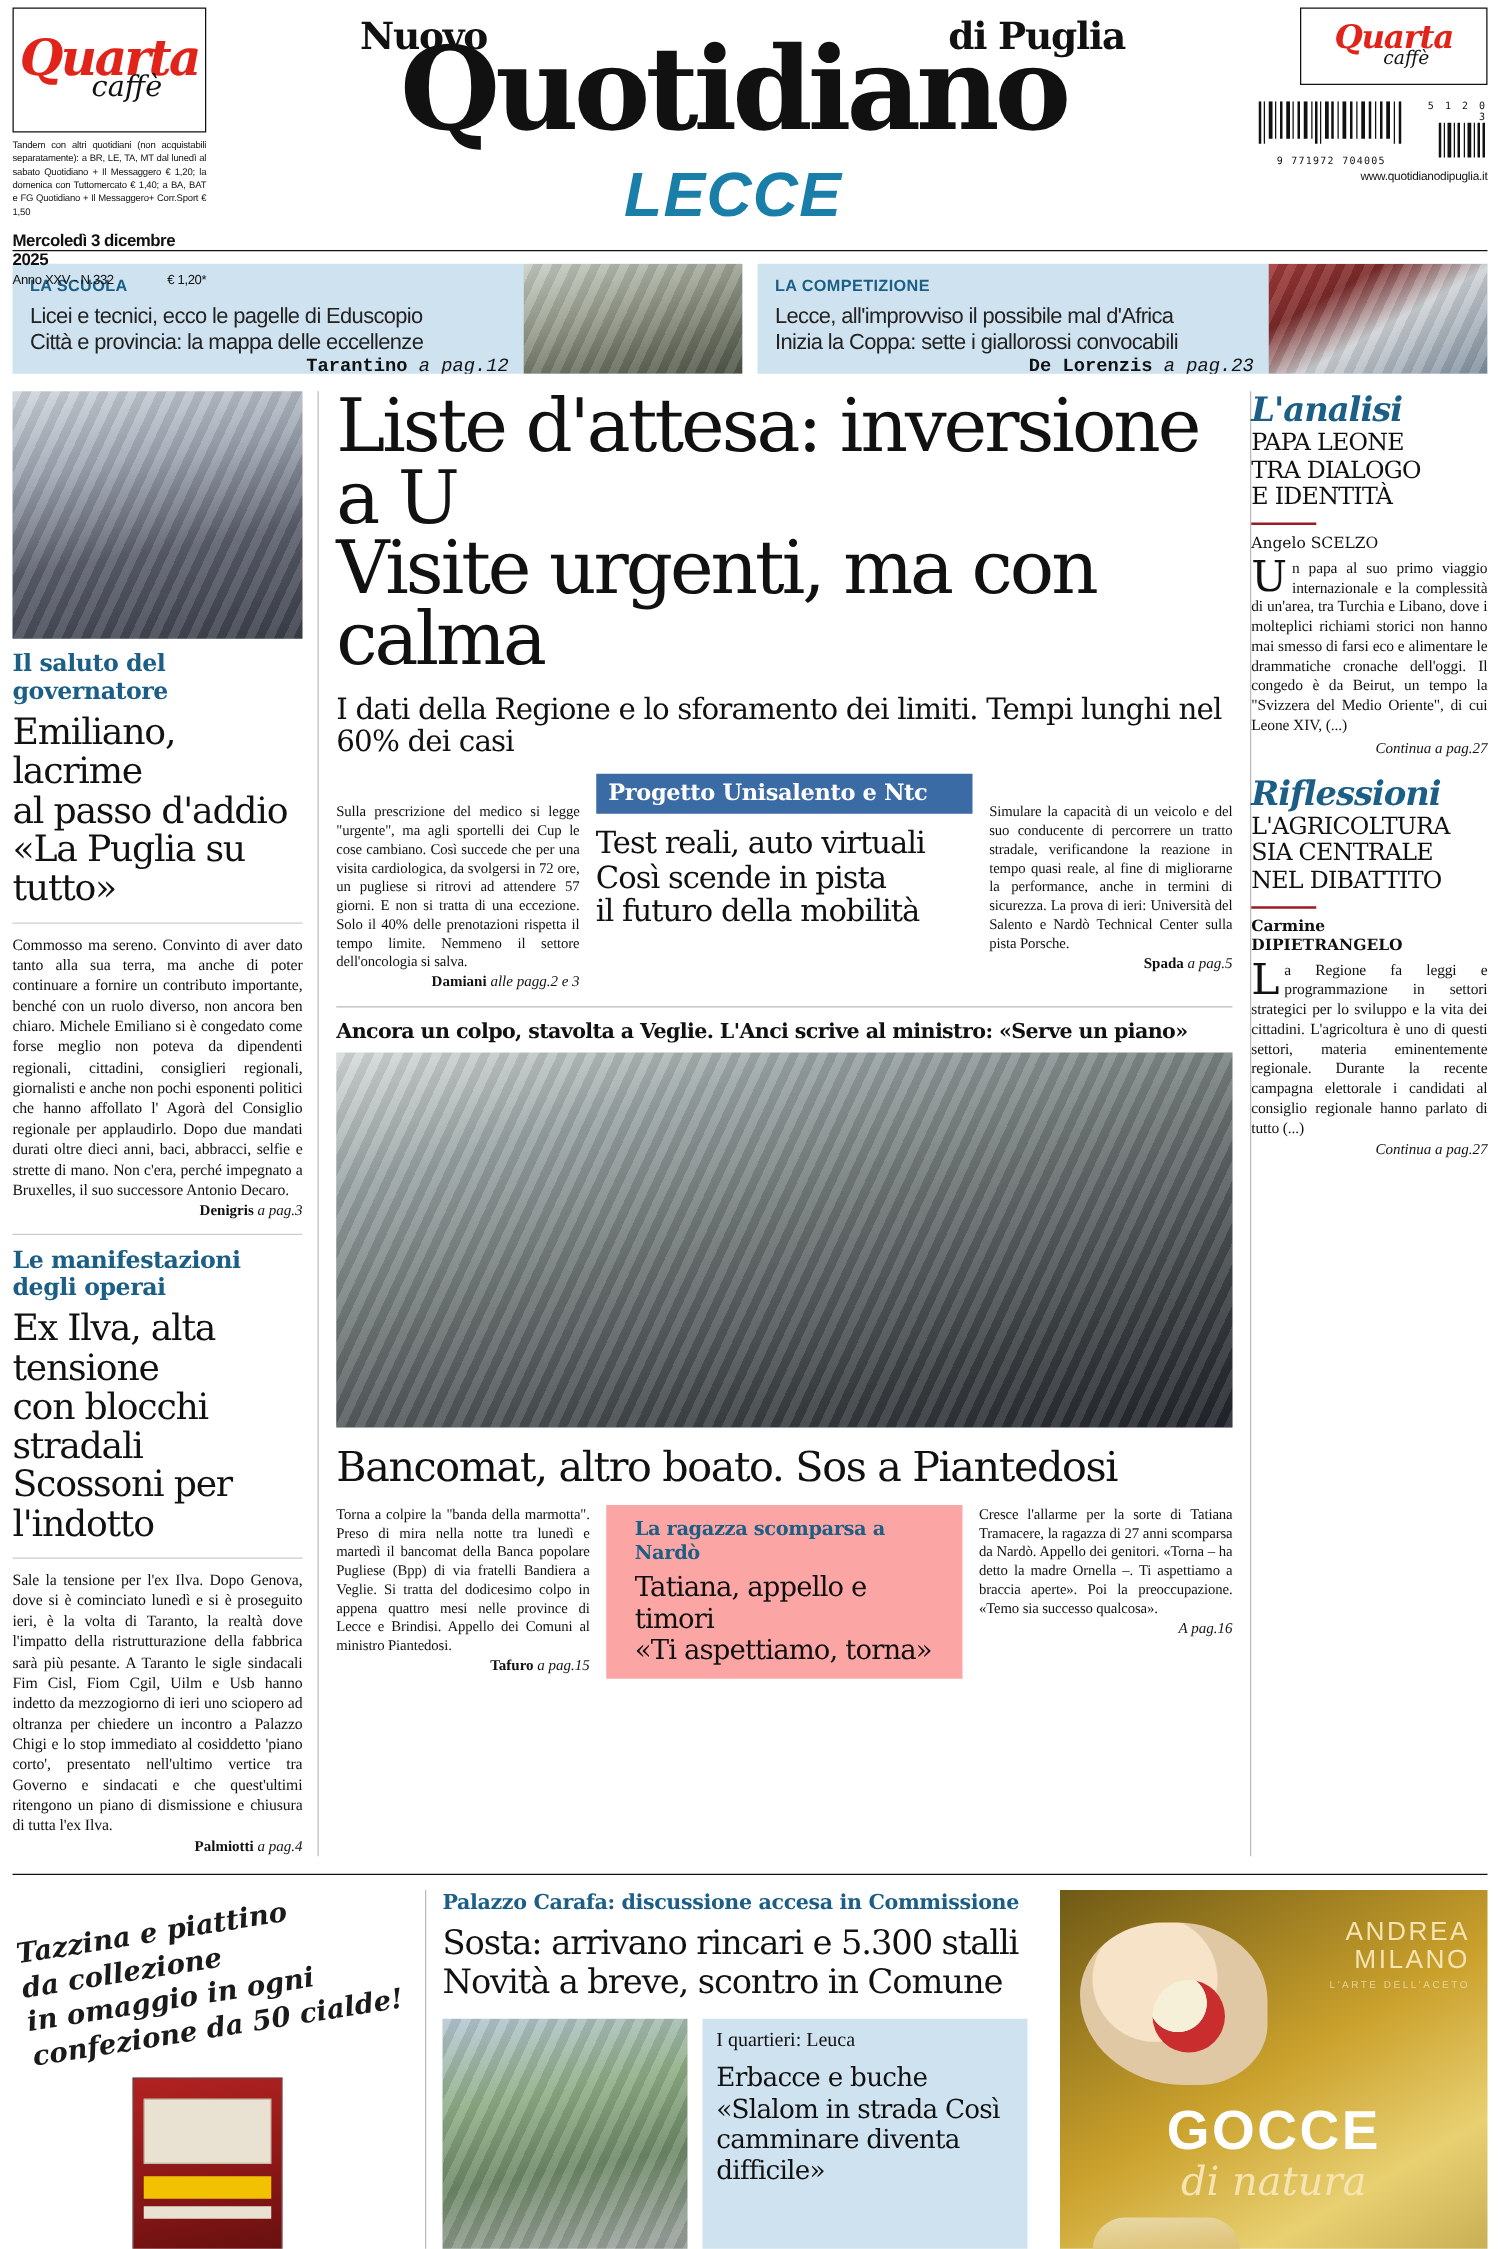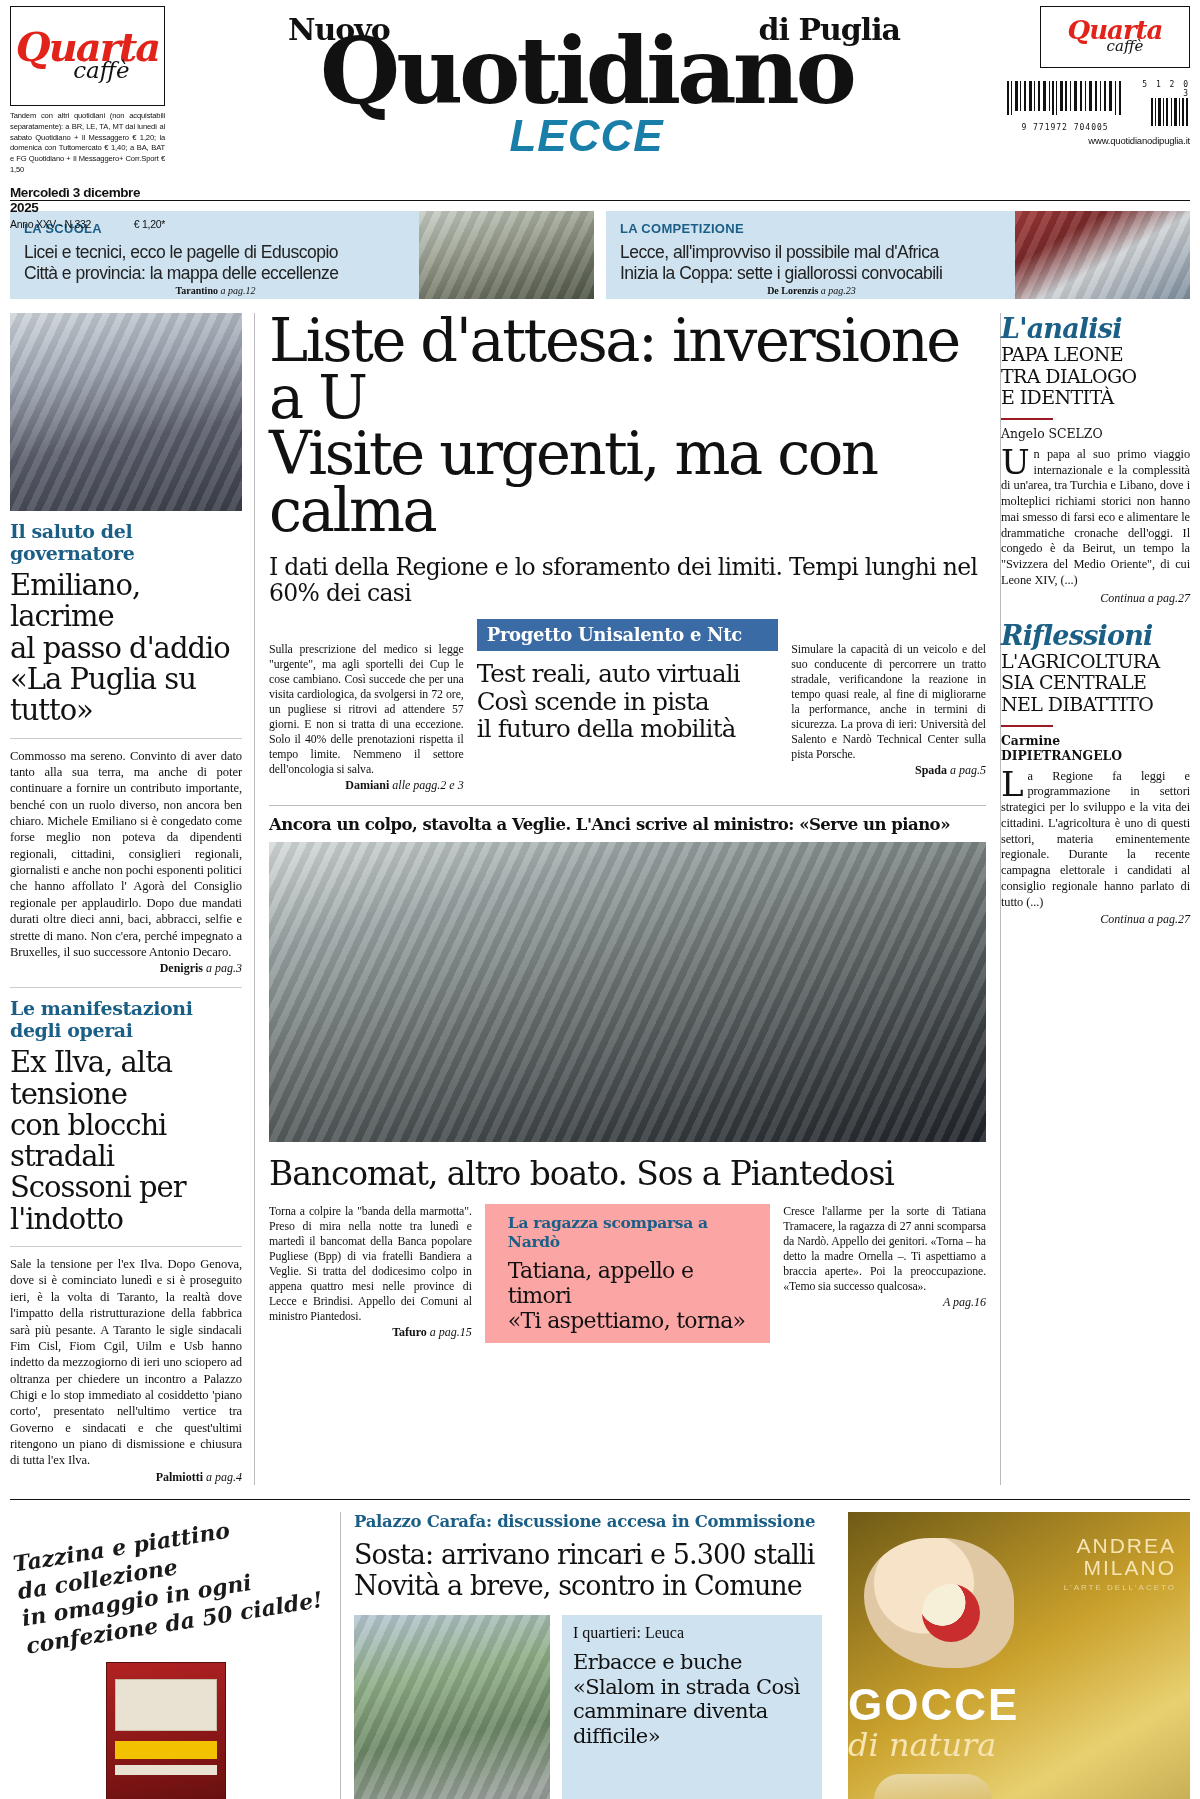--- a/index.html
+++ b/index.html
@@ -36,21 +36,21 @@
 
   .title-block { flex:1; text-align:center; position:relative; padding-top:2px; }
   .t-top { position:relative; height:36px; }
   .t-nuovo { position:absolute; left:120px; top:10px; font-family:"DejaVu Serif",serif;
     font-weight:bold; font-size:30px; letter-spacing:-1px;}
   .t-puglia { position:absolute; right:105px; top:10px; font-family:"DejaVu Serif",serif;
     font-weight:bold; font-size:30px; letter-spacing:-1px;}
   .t-main { font-family:"DejaVu Serif", serif; font-weight:bold; font-size:92px;
     line-height:.82; letter-spacing:-4px; margin-top:-4px; }
   .t-lecce { font-family:"Liberation Sans", sans-serif; font-weight:bold; font-style:italic;
-    font-size:44px; color:#1a7fa8; letter-spacing:1px; margin-top:2px; }
+    font-size:50px; color:#1a7fa8; letter-spacing:1px; margin-top:18px; }
   .mh-right { width:185px; flex:none; text-align:right; padding-top:6px; }
   .quarta-box2 { width:150px; height:62px; border:1px solid #111; margin-left:auto;
     display:flex; flex-direction:column; align-items:center; justify-content:center; }
   .quarta-word2 { font-family:"DejaVu Serif", serif; font-weight:bold; font-style:italic;
     font-size:26px; color:#e2231a; letter-spacing:-1px; line-height:.9; }
   .quarta-caffe2 { font-family:"DejaVu Serif", serif; font-style:italic; font-size:15px;
     margin-top:-5px; margin-left:20px; }
   .bc-wrap { margin-top:12px; display:flex; justify-content:flex-end; align-items:flex-end; gap:4px;}
   .bc-num-small { font-family:"DejaVu Sans Mono", monospace; font-size:8px; letter-spacing:2px;}
   .barcode { height:38px; }
@@ -60,21 +60,21 @@
   .rule-thick { border-top:1px solid #111; margin:4px 0 0 0; }
 
   
   .teasers { display:flex; gap:12px; margin-top:10px; }
   .teaser { flex:1; background:#cfe2ef; display:flex; height:88px; overflow:hidden; }
   .teaser-txt { flex:1; padding:10px 12px 6px 14px; display:flex; flex-direction:column; }
   .kicker { font-family:"Liberation Sans", sans-serif; font-weight:bold; font-size:13px;
     color:#1b5e86; letter-spacing:.3px; }
   .teaser-h { font-family:"Liberation Sans", sans-serif; font-size:17.5px; line-height:1.22;
     margin-top:6px; letter-spacing:-.5px; color:#222; }
-  .byline { font-family:Liberation Serif, serif; font-size:10px; text-align:center; margin-top:auto; }
+  .byline { font-family:Liberation Mono, monospace; font-size:15px; text-align:right; margin-top:auto; }
   .byline b { font-weight:bold; }
   .byline i { font-style:italic; }
   .teaser-img { width:175px; flex:none; }
 
   
   .ph { background:#9aa6ad; position:relative; overflow:hidden; }
   .ph::after { content:""; position:absolute; inset:0;
     background:repeating-linear-gradient(115deg, rgba(255,255,255,.10) 0 7px, rgba(0,0,0,.08) 7px 14px); }
   .ph-class { background:linear-gradient(165deg,#c9cfc6 0%,#9fa596 35%,#6f7566 70%,#4e5446 100%); }
   .ph-foot { background:linear-gradient(150deg,#a33b3b 0%,#7d2a2a 28%,#cfd3d6 55%,#7e8e9e 100%); }
@@ -436,21 +436,21 @@
           <div style="position:absolute;left:58px;top:46px;width:58px;height:58px;border-radius:50%;
                       background:radial-gradient(circle at 35% 32%,#f7f0d8 0 42%,#c92d2d 43% 100%);"></div>
         </div>
 
         <div style="position:absolute;right:14px;top:22px;text-align:right;color:#f6e4b2;">
           <div style="font-family:'Liberation Sans',sans-serif;font-size:21px;letter-spacing:2px;">ANDREA</div>
           <div style="font-family:'Liberation Sans',sans-serif;font-size:21px;letter-spacing:2px;margin-top:-2px;">MILANO</div>
           <div style="font-family:'Liberation Sans',sans-serif;font-size:8px;letter-spacing:2px;margin-top:3px;color:#e6d49c;">L'ARTE DELL'ACETO</div>
         </div>
 
-        <div style="position:absolute;left:0;right:0;top:168px;text-align:left;color:#fff;">
+        <div style="position:absolute;left:0;right:0;top:168px;text-align:center;color:#fff;">
           <div style="font-family:'Liberation Sans',sans-serif;font-weight:bold;font-size:44px;letter-spacing:2px;">GOCCE</div>
           <div style="font-family:'DejaVu Serif',serif;font-style:italic;font-size:32px;margin-top:-4px;color:#f6e4b2;">di natura</div>
         </div>
 
         <div style="position:absolute;left:26px;top:262px;width:118px;height:180px;
                     background:linear-gradient(175deg,#e9d9a8 0%,#d9b95f 25%,#b98f30 70%,#8b6a1c 100%);
                     border-radius:26px 26px 8px 8px;">
           
         </div>
 

